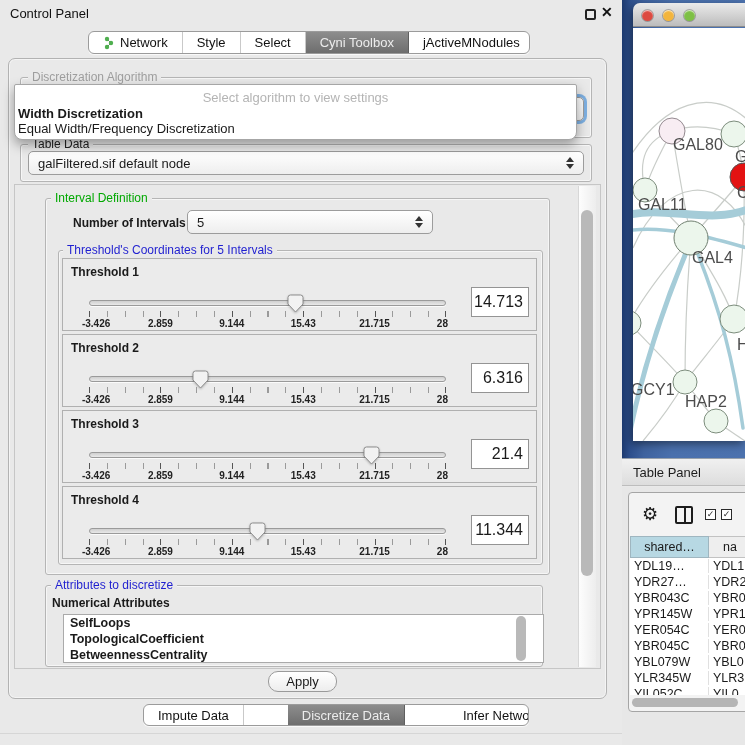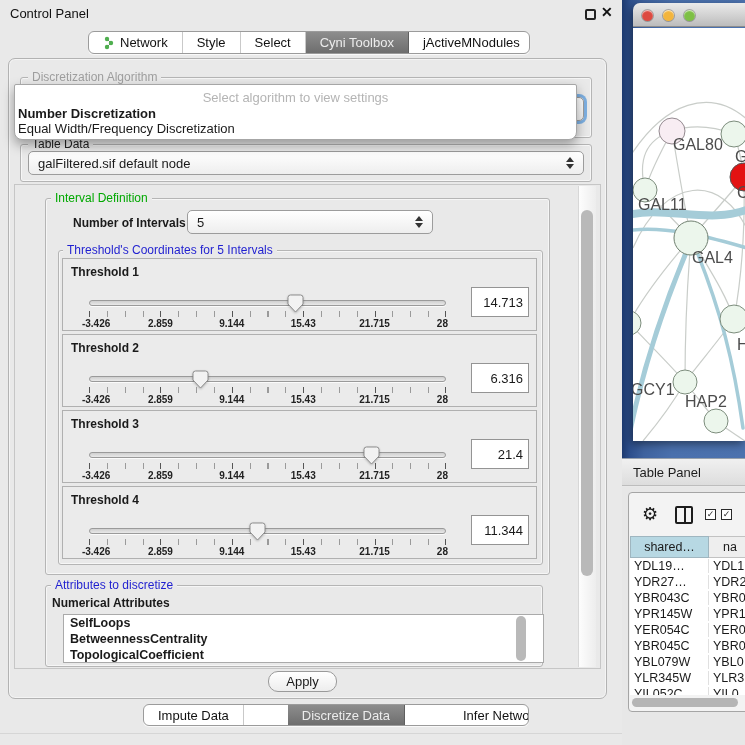--- a/index.html
+++ b/index.html
@@ -54,21 +54,21 @@
   .thr-label{position:absolute;left:8px;top:6px;font-size:12px;font-weight:bold;}
   .slider-zone{position:absolute;left:26px;top:36px;width:357px;height:36px;}
   .slider-track{position:absolute;left:0;top:5px;width:100%;height:6px;border:1px solid #9a9a9a;border-radius:4px;
        background:linear-gradient(#cfcfcf,#e9e9e9);box-shadow:0 1px 0 rgba(255,255,255,.8);}
   .slider-thumb{position:absolute;top:-1px;width:17px;height:19px;filter:drop-shadow(0 1px 1px rgba(0,0,0,.25));}
   .ticks{position:absolute;left:0;top:16px;width:100%;height:6px;
        background:repeating-linear-gradient(90deg,#9a9a9a 0,#9a9a9a 1px,transparent 1px,transparent 17.85px);}
   .ticks i{position:absolute;top:0;width:1px;height:6px;background:#555;}
   .tick-labels span{position:absolute;top:23px;transform:translateX(-50%);font-size:10px;font-weight:bold;color:#222;white-space:nowrap;}
   .valbox{position:absolute;left:408px;top:28px;width:58px;height:30px;background:#fff;border:1px solid #949494;
-       font-size:13px;display:flex;align-items:center;justify-content:flex-end;padding-right:5px;}
+       font-size:16px;display:flex;align-items:center;justify-content:flex-end;padding-right:5px;}
 
   
   .attr-list{position:absolute;left:63px;top:614px;width:481px;height:49px;background:#fff;border:1px solid #aaa;overflow:hidden;font-weight:bold;}
   .attr-list .item{padding:1px 0 1px 6px;font-size:12.5px;white-space:nowrap;}
   .list-sb{position:absolute;left:516px;top:616px;width:10px;height:45px;background:#b9b9b9;border-radius:5px;}
 
   .apply-btn{position:absolute;left:268px;top:671px;width:69px;height:21px;background:linear-gradient(#ffffff,#ededed);
        border:1px solid #9a9a9a;border-radius:10px;font-size:13px;display:flex;align-items:center;justify-content:center;}
 
   .bottom-line{position:absolute;left:0;top:733px;width:622px;height:1px;background:#d6d6d6;}
@@ -145,21 +145,21 @@
     <div class="gtitle" style="left:28px;top:70px;color:#9e9e9e;">Discretization Algorithm</div>
     <div class="combo focus-ring" style="left:28px;top:97px;width:556px;">
       <span class="stepper">
           <i class="up"></i>
           <i class="dn"></i>
         </span>
     </div>
 
     <div class="popup">
       <div class="prompt">Select algorithm to view settings</div>
-      <div class="opt1">Number Discretization</div>
+      <div class="opt1">Width Discretization</div>
       <div class="opt2">Equal Width/Frequency Discretization</div>
     </div>
 
     <div class="group" style="left:20px;top:144px;width:572px;height:38px;"></div>
     <div class="gtitle" style="left:28px;top:137px;color:#222;">Table Data</div>
     <div class="combo" style="left:28px;top:151px;width:556px;">
       <span>galFiltered.sif default node</span>
       <span class="stepper">
           <i class="up"></i>
           <i class="dn"></i>
@@ -301,22 +301,22 @@
         </div>
       </div>
       <div class="valbox">11.344</div>
     </div>
 
     <div class="group" style="left:45px;top:585px;width:498px;height:82px;"></div>
     <div class="gtitle" style="left:51px;top:578px;color:#1f1fd0;">Attributes to discretize</div>
     <div class="abs" style="left:52px;top:596px;font-size:12px;font-weight:bold;">Numerical Attributes</div>
     <div class="attr-list">
       <div class="item">SelfLoops</div>
+      <div class="item">TopologicalCoefficient</div>
       <div class="item">BetweennessCentrality</div>
-      <div class="item">TopologicalCoefficient</div>
     </div>
     <div class="list-sb"></div>
 
     <div class="apply-btn">Apply</div>
 
     <div class="seg" style="left:143px;top:704px;width:386px;height:22px;gap:44px;">
       <div class="tab">
           <span>Impute Data</span>
         </div>
       <div class="tab sel">

